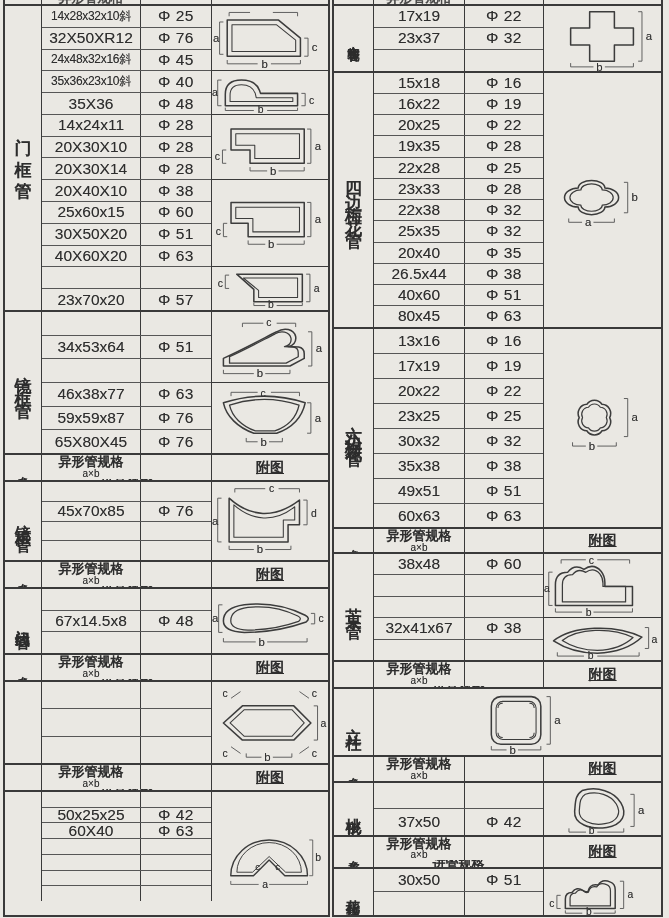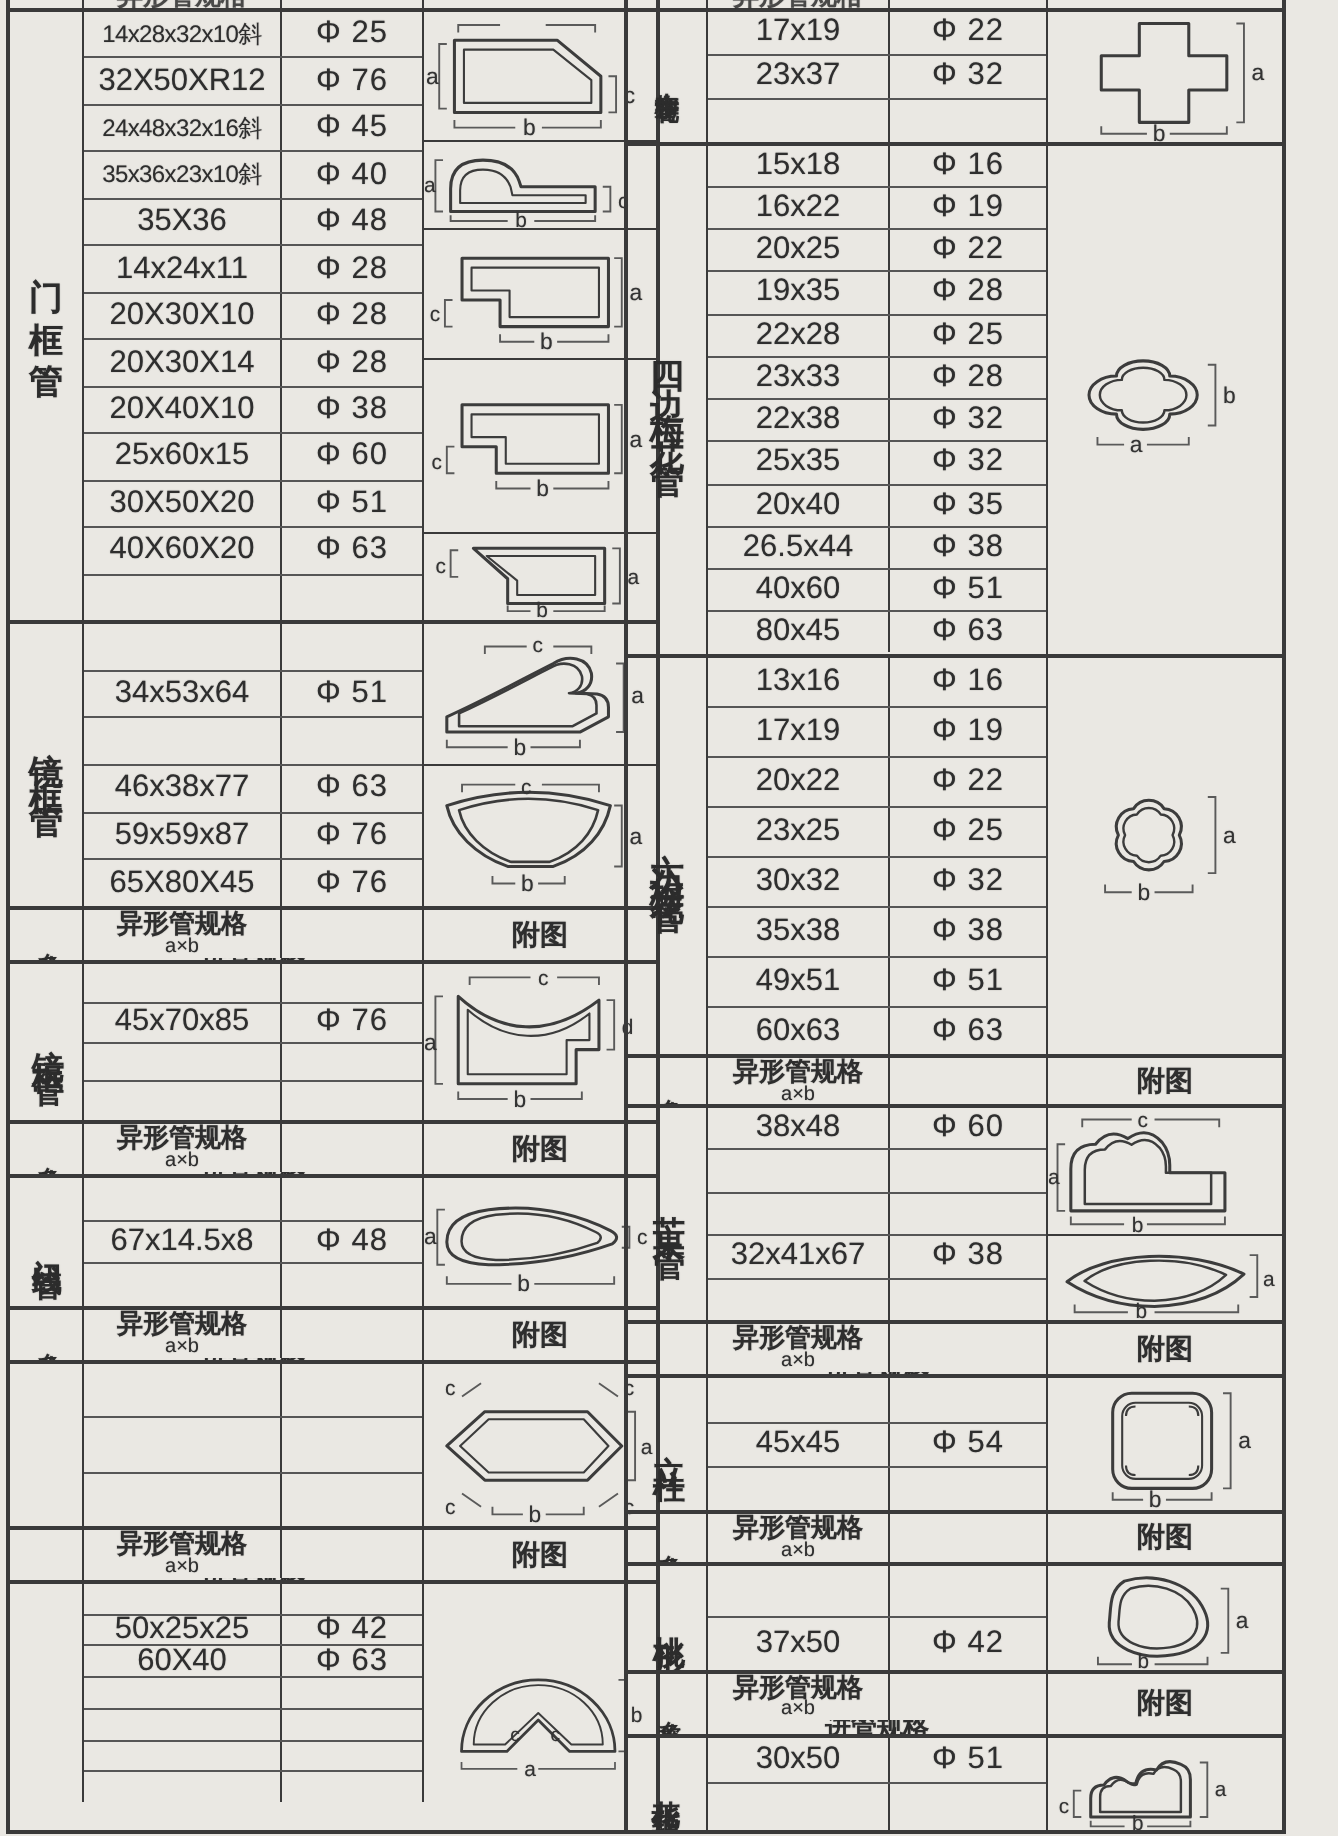--- a/index.html
+++ b/index.html
@@ -5,21 +5,21 @@
   html,body{margin:0;padding:0;}
   .page{
     position:relative;width:669px;height:918px;overflow:hidden;
     background:#eae8e3;color:#2e2e2e;
     font-family:"Liberation Sans","DejaVu Sans",sans-serif;
     text-shadow:0 0 .6px rgba(45,45,45,.45);
   }
   .tbl{position:absolute;top:0;height:917px;display:flex;flex-direction:column;box-sizing:border-box;
        border-left:2px solid #3a3a3a;border-right:2px solid #3a3a3a;border-bottom:2px solid #3a3a3a;}
   #tl{left:3px;width:327px;}
-  #tr{left:312px;width:331px;}
+  #tr{left:332px;width:331px;}
   .sec{display:flex;border-top:2px solid #3a3a3a;box-sizing:border-box;min-height:0;}
   .sec.sliver{border-top:none;}
   .ncell{width:37px;flex:none;border-right:1.5px solid #3a3a3a;box-sizing:border-box;
          display:flex;align-items:center;justify-content:center;overflow:hidden;}
   #tr .ncell{width:40px;}
   .mid{width:170px;flex:none;display:flex;flex-direction:column;border-right:1.5px solid #3a3a3a;box-sizing:border-box;min-height:0;}
   .mid.hrow{flex-direction:column;}
   .figs{flex:1;display:flex;flex-direction:column;min-width:0;min-height:0;}
   .row{flex:1;display:flex;border-bottom:1px solid #565656;box-sizing:border-box;min-height:0;}
   .row:last-child{border-bottom:none;}
@@ -32,21 +32,21 @@
   .vname{writing-mode:vertical-rl;text-orientation:upright;font-weight:700;color:#2c2c2c;line-height:1;}
   .fig{display:flex;align-items:center;justify-content:center;border-bottom:1.5px solid #3a3a3a;box-sizing:border-box;min-height:0;overflow:hidden;}
   .fig:last-child{border-bottom:none;}
   .fig svg{display:block;width:100%;height:100%;}
   
   .hspec{width:99px;flex:none;border-right:1.5px solid #3a3a3a;flex-direction:column;justify-content:center;}
   #tr .hspec{width:91px;}
   .hspec .l1{font-size:13px;font-weight:700;line-height:1.05;}
   .hspec .l2{font-size:10px;line-height:1;}
   .hphi{flex:1;font-size:13px;font-weight:700;}
-  .hfig{align-items:center;justify-content:center;display:flex;font-size:14px;font-weight:700;}
+  .hfig{align-items:center;justify-content:center;display:flex;font-size:14px;font-weight:700;text-decoration:underline;}
   .hn{font-size:11px;letter-spacing:1px;font-weight:700;}
   
   .clipv{overflow:hidden;align-items:flex-start;}
   .cliptext{display:block;margin-top:-11px;font-size:13px;font-weight:700;opacity:.85;white-space:nowrap;}
   
   svg .o{fill:none;stroke:#3c3c3c;stroke-width:1.6;stroke-linejoin:round;}
   svg .oi{fill:none;stroke:#3c3c3c;stroke-width:1.1;stroke-linejoin:round;}
   svg .dim{fill:none;stroke:#5a5a5a;stroke-width:1;}
   svg text{fill:#333;font-size:12px;font-family:"Liberation Sans","DejaVu Sans",sans-serif;}
   svg text.sm{font-size:11px;}
@@ -122,20 +122,24 @@
           <div class="cell phi">Φ 51</div>
         </div>
           <div class="row">
           <div class="cell spec">40X60X20</div>
           <div class="cell phi">Φ 63</div>
         </div>
           <div class="row">
           <div class="cell spec"></div>
           <div class="cell phi"></div>
         </div>
+          <div class="row">
+          <div class="cell spec">23x70x20</div>
+          <div class="cell phi">Φ 57</div>
+        </div>
         </div>
       <div class="figs">
         <div class="fig" style="flex:3">
           <svg viewBox="0 0 122 66">
             <path class="o" d="M16,14 H70 L93,33 V52 H16 Z"></path>
               <path class="oi" d="M21,19 H68 L88,35 V47 H21 Z"></path>
             <path class="dim" d="M18,10 V6 H40 M64,6 H90 V10"></path>
             <path class="dim" d="M12,16 H8 V50 H12"></path>
               <text x="1" y="37">a</text>
             <path class="dim" d="M97,33 H101 V52 H97"></path>
@@ -728,35 +732,20 @@
       </div>
       <div class="figs hfig">
           <span>附图</span>
         </div>
     </div>
 
     <div class="sec" style="height:69px">
       <div class="ncell">
         <span class="vname" style="font-size:16px;letter-spacing:8px">立柱</span>
       </div>
-      <div class="mid">
-
-      <div class="row">
-          <div class="cell spec"></div>
-          <div class="cell phi"></div>
-        </div>
-          <div class="row">
-          <div class="cell spec">45x45</div>
-          <div class="cell phi">Φ 54</div>
-        </div>
-          <div class="row">
-          <div class="cell spec"></div>
-          <div class="cell phi"></div>
-        </div>
-        </div>
       <div class="figs">
         <div class="fig" style="flex:1">
           <svg viewBox="0 0 123 69">
             <rect class="o" x="34" y="8" width="52" height="50" rx="10"></rect>
               <rect class="oi" x="39" y="13" width="42" height="40" rx="7"></rect>
             <path class="oi" d="M41,20 Q41,15 46,15 M74,15 Q79,15 79,20 M79,46 Q79,51 74,51 M46,51 Q41,51 41,46"></path>
             <path class="dim" d="M92,8 H96 V58 H92"></path>
               <text x="100" y="37">a</text>
             <path class="dim" d="M34,60 V64 H50 M62,64 H86 V60"></path>
               <text x="53" y="68">b</text>

